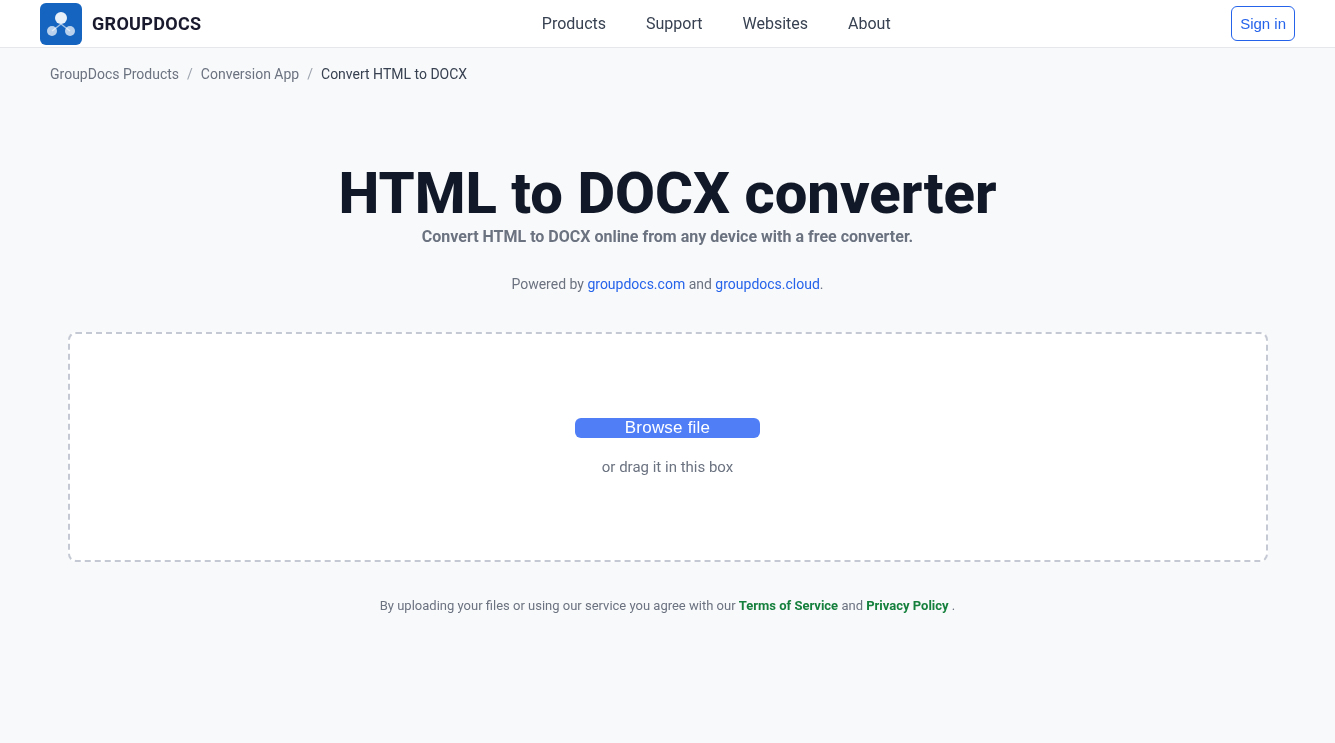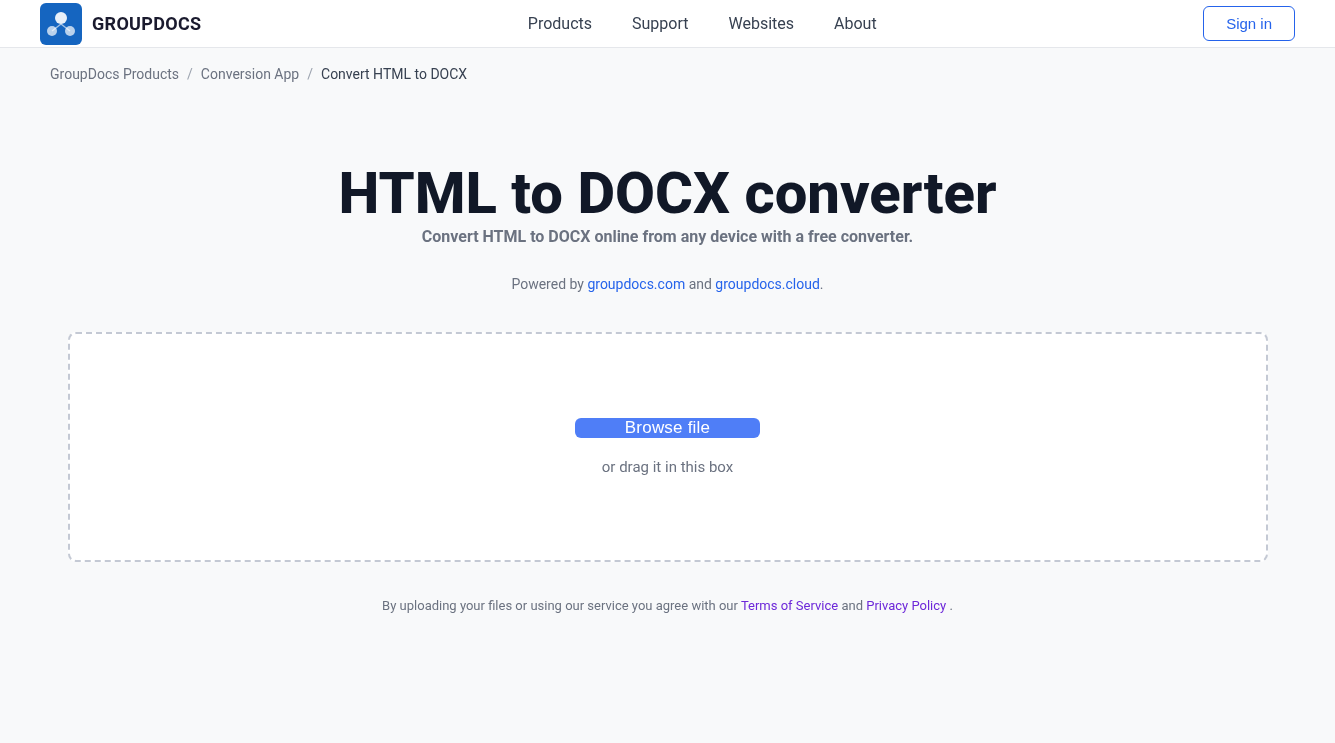--- a/index.html
+++ b/index.html
@@ -55,21 +55,21 @@
       color: #374151;
       font-size: 16px;
       font-weight: 400;
       padding: 8px 0;
     }
 
     .sign-in-btn {
       border: 1.5px solid #2563eb;
       color: #2563eb;
       background: transparent;
-      padding: 8px 22px;
+      padding: 8px 8px;
       border-radius: 6px;
       font-size: 15px;
       font-weight: 500;
       cursor: pointer;
     }
 
     
     .breadcrumb {
       display: flex;
       align-items: center;
@@ -166,22 +166,22 @@
     
     .footer-note {
       text-align: center;
       font-size: 13px;
       color: #6b7280;
       margin-top: 36px;
       padding: 0 40px;
     }
 
     .footer-note a {
-      color: #6d28d9;
-      font-weight: 400;
+      color: #15803d;
+      font-weight: 700;
       text-decoration: none;
       text-align: right;
     }
   </style>
 </head>
 <body>
 
 <header>
   <div class="logo-area">
 

